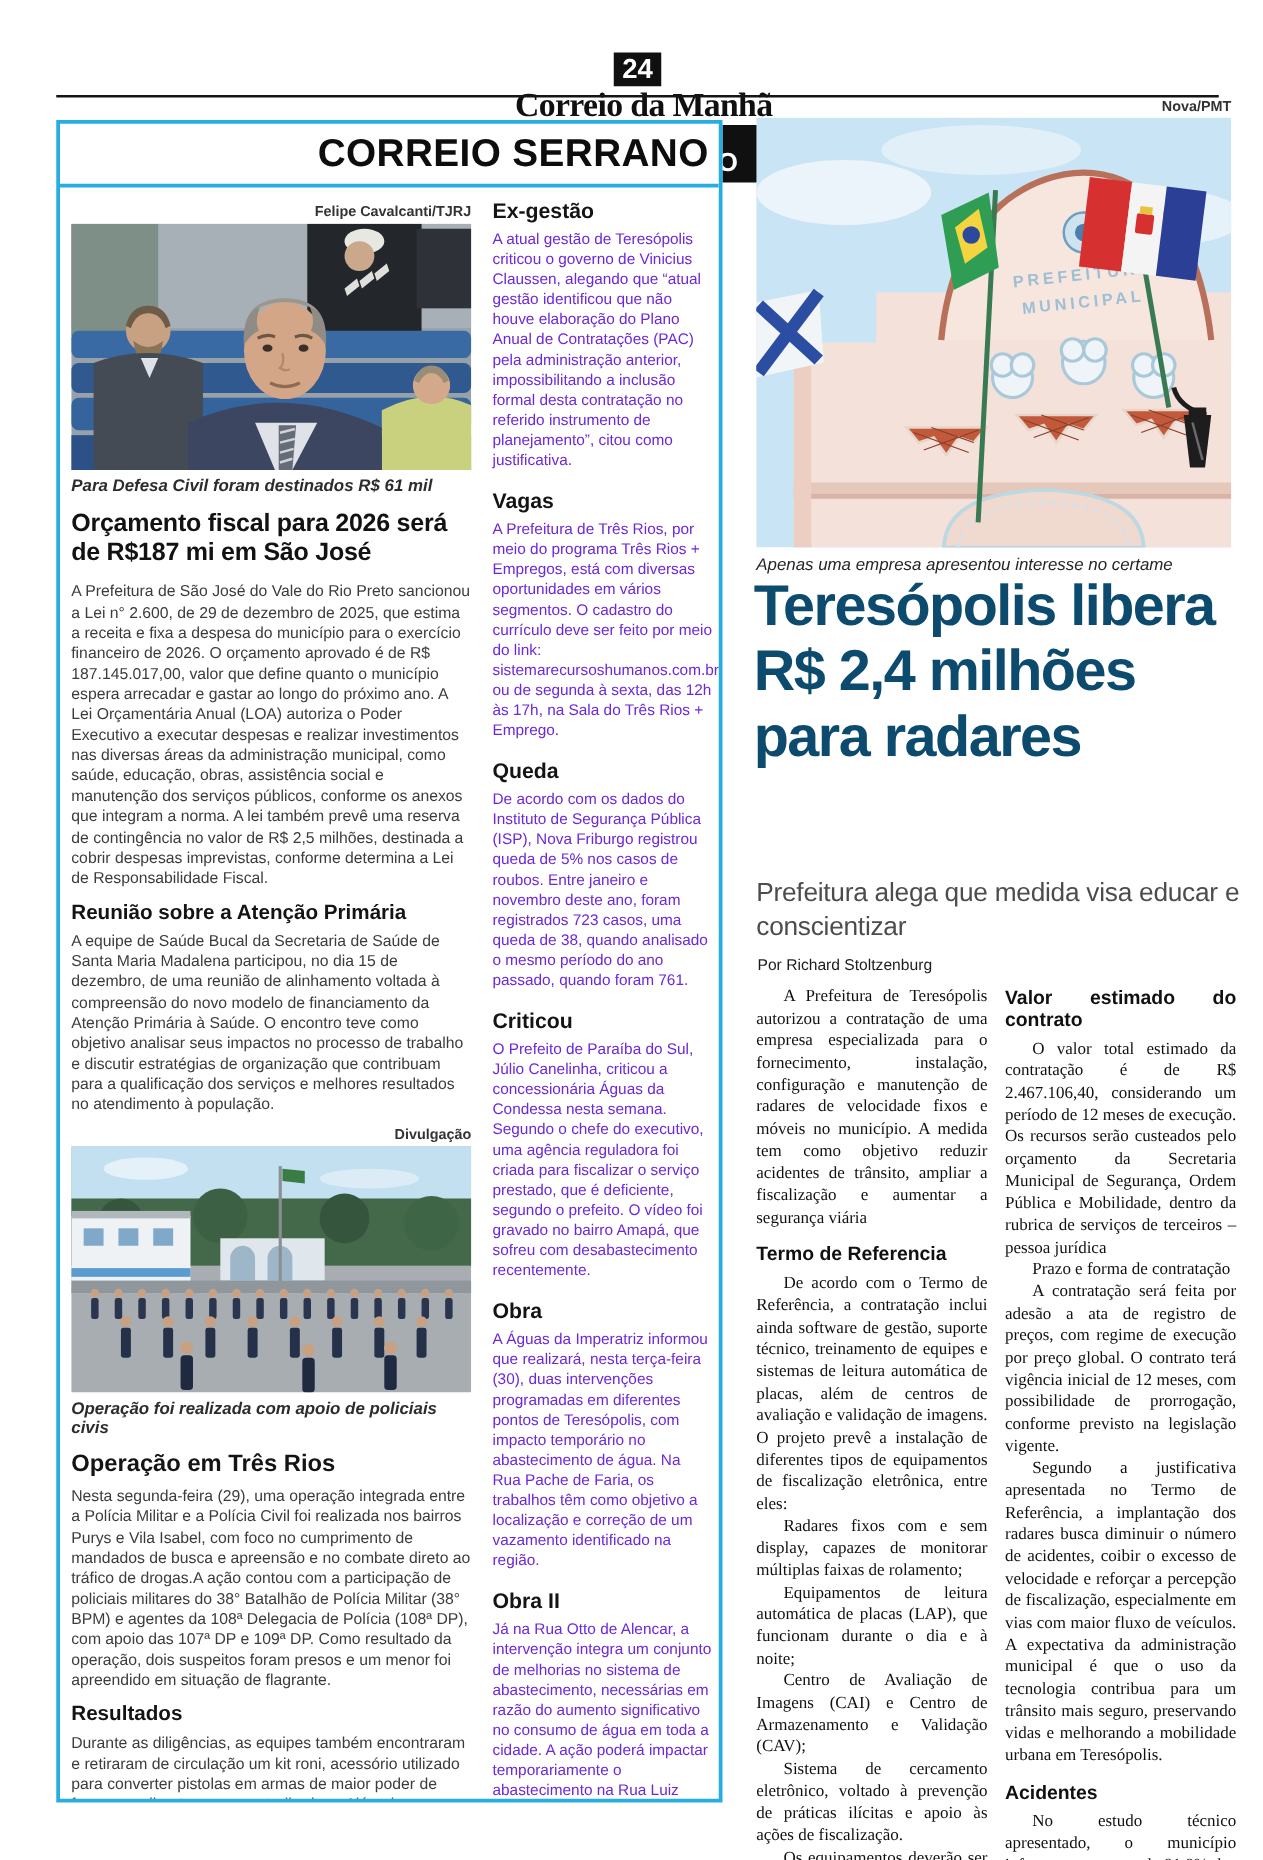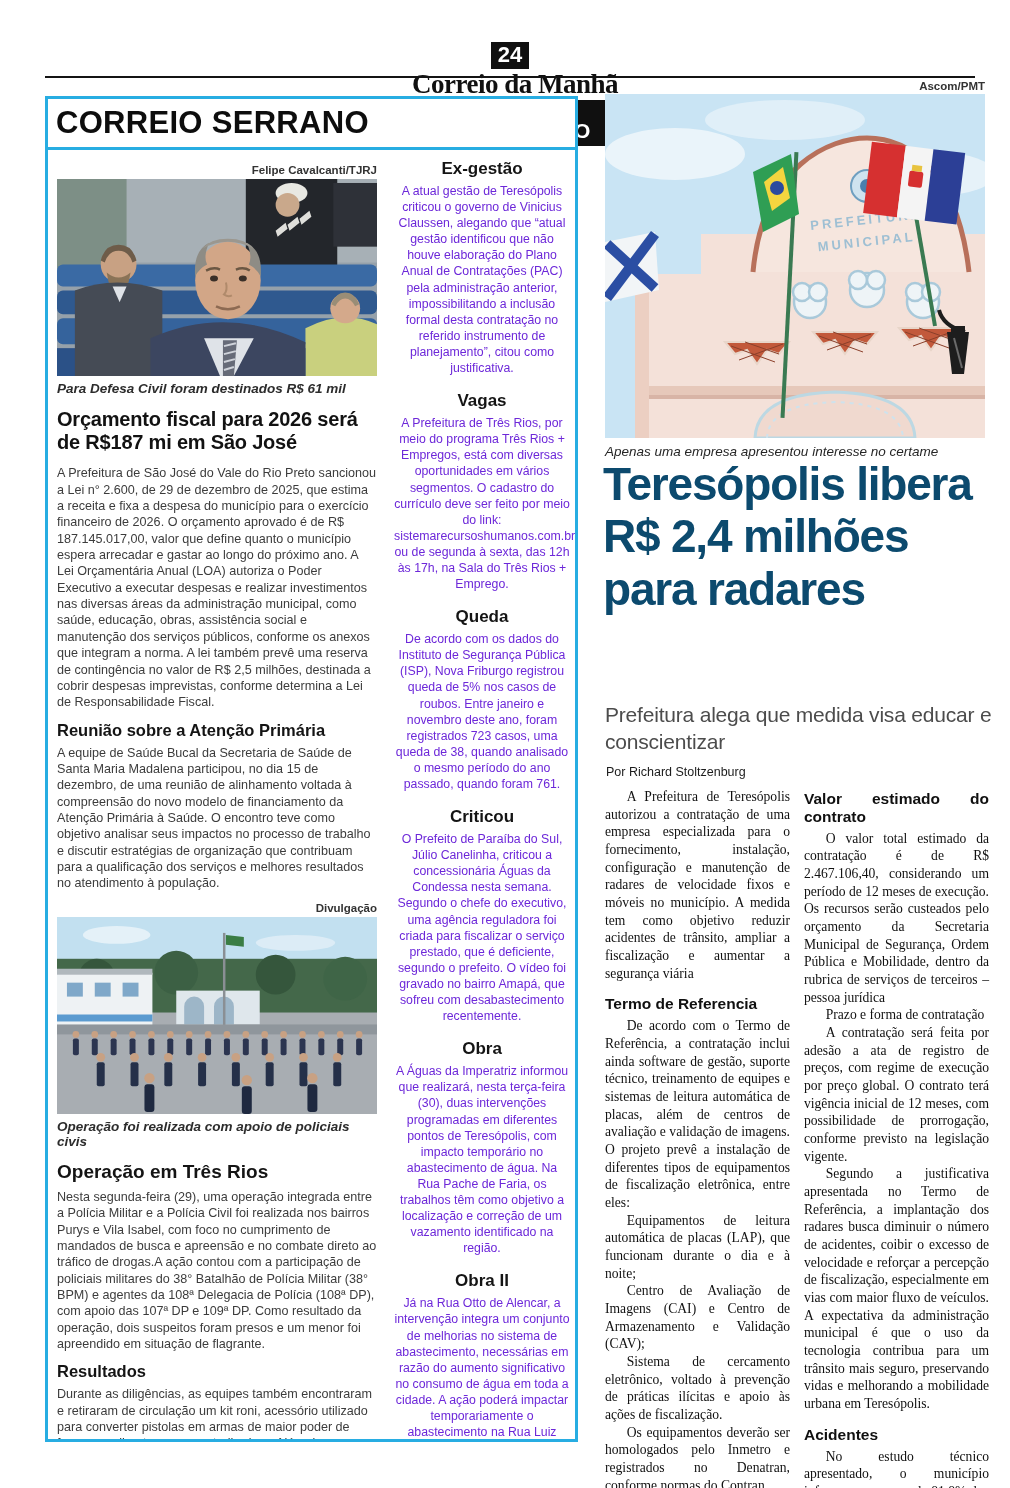--- a/index.html
+++ b/index.html
@@ -17,30 +17,30 @@
   .toprule{position:absolute;left:45px;top:76px;width:930px;height:2px;background:#141414;}
 
   
   .pcredit{font-size:11.5px;font-weight:700;color:#333;text-align:right;margin:5px 0 3px;}
   .pcaption{font-size:13.5px;font-style:italic;font-weight:700;color:#2c2c2c;margin:5px 0 12px;}
   .photo{width:100%;display:block;}
 
   
   .serranobox{position:absolute;left:45px;top:96px;width:533px;height:1346px;
               border:3px solid #28ade2;box-sizing:border-box;background:#fff;overflow:hidden;}
-  .boxtitle{font-size:31px;font-weight:800;letter-spacing:.3px;color:#0d0d0d;margin:8px 8px 0 8px;line-height:1;}
+  .boxtitle{font-size:31px;font-weight:800;letter-spacing:.3px;color:#0d0d0d;margin:8px 8px 0 8px;line-height:1;text-align:right;}
   .boxtitlerule{height:3px;background:#28ade2;margin:9px 0 0 0;}
   .col-left{position:absolute;left:9px;top:60px;width:320px;}
   .col-mid{position:absolute;left:346px;top:60px;width:176px;}
 
   .hl1{font-size:20px;line-height:1.13;color:#121212;margin:6px 0 12px;font-weight:700;letter-spacing:-0.2px;}
   .sbody{font-size:12.6px;line-height:1.3;color:#3c3c3c;margin:0 0 10px;}
   .sub{font-size:16.5px;margin:10px 0 5px;color:#141414;font-weight:700;}
   .sub-lg{font-size:19px;margin:12px 0 6px;color:#141414;font-weight:700;}
-  .brief{margin-bottom:15px;text-align:center;}
+  .brief{margin-bottom:15px;}
   .brief h3{font-size:17px;margin:0 0 4px;color:#141414;font-weight:700;}
   .brief p{font-size:12.3px;line-height:1.31;color:#6d28d9;margin:0;}
 
   
   .credit-ascom{position:absolute;right:25px;top:80px;font-size:11.5px;font-weight:700;color:#333;}
   .photo3wrap{position:absolute;left:605px;top:94px;width:380px;height:344px;}
   .cap3{position:absolute;left:605px;top:444px;width:384px;font-size:13.5px;font-style:italic;color:#262626;}
   .mainhl{position:absolute;left:603px;top:458px;width:400px;font-size:46px;line-height:1.14;
           font-weight:700;letter-spacing:-1.2px;color:#0c4a6e;margin:0;}
   .subtl{position:absolute;left:605px;top:702px;width:398px;font-size:21px;line-height:1.28;
@@ -235,21 +235,21 @@
         <h3>Obra</h3>
         <p>A Águas da Imperatriz informou que realizará, nesta terça-feira (30), duas intervenções programadas em diferentes pontos de Teresópolis, com impacto temporário no abastecimento de água. Na Rua Pache de Faria, os trabalhos têm como objetivo a localização e correção de um vazamento identificado na região.</p>
       </div>
       <div class="brief">
         <h3>Obra II</h3>
         <p>Já na Rua Otto de Alencar, a intervenção integra um conjunto de melhorias no sistema de abastecimento, necessárias em razão do aumento significativo no consumo de água em toda a cidade. A ação poderá impactar temporariamente o abastecimento na Rua Luiz Noguet Junior.</p>
       </div>
     </div>
   </div>
 
-  <div class="credit-ascom">Ascom/PMT</div>
+  <div class="credit-ascom">Nova/PMT</div>
 
   <div class="photo3wrap">
     <svg viewBox="0 0 380 344" width="380" height="344" preserveAspectRatio="none">
       <rect width="380" height="344" fill="#c9e4f4"></rect>
       <ellipse cx="70" cy="60" rx="70" ry="26" fill="#eaf4fa"></ellipse>
       <ellipse cx="180" cy="26" rx="80" ry="20" fill="#e0eff8"></ellipse>
       <ellipse cx="330" cy="80" rx="60" ry="22" fill="#e6f2f9"></ellipse>
       <rect x="30" y="180" width="350" height="164" fill="#f4e1d9"></rect>
       <rect x="96" y="140" width="284" height="60" fill="#f4e1d9"></rect>
       <path d="M148,178 C158,70 226,44 262,44 C300,44 352,72 364,178 Z" fill="#f6e6de"></path>
@@ -313,20 +313,21 @@
 
   <h1 class="mainhl">Teresópolis libera R$ 2,4 milhões para radares</h1>
   <div class="subtl">Prefeitura alega que medida visa educar e conscientizar</div>
   <div class="byline">Por Richard Stoltzenburg</div>
 
   <div class="artcols">
     <div class="acol">
       <p>A Prefeitura de Teresópolis autorizou a contratação de uma empresa especializada para o fornecimento, instalação, configuração e manutenção de radares de velocidade fixos e móveis no município. A medida tem como objetivo reduzir acidentes de trânsito, ampliar a fiscalização e aumentar a segurança viária</p>
       <h4>Termo de Referencia</h4>
       <p>De acordo com o Termo de Referência, a contratação inclui ainda software de gestão, suporte técnico, treinamento de equipes e sistemas de leitura automática de placas, além de centros de avaliação e validação de imagens. O projeto prevê a instalação de diferentes tipos de equipamentos de fiscalização eletrônica, entre eles:</p>
+      <p>Radares fixos com e sem display, capazes de monitorar múltiplas faixas de rolamento;</p>
       <p>Equipamentos de leitura automática de placas (LAP), que funcionam durante o dia e à noite;</p>
       <p>Centro de Avaliação de Imagens (CAI) e Centro de Armazenamento e Validação (CAV);</p>
       <p>Sistema de cercamento eletrônico, voltado à prevenção de práticas ilícitas e apoio às ações de fiscalização.</p>
       <p>Os equipamentos deverão ser homologados pelo Inmetro e registrados no Denatran, conforme normas do Contran.</p>
     </div>
     <div class="acol">
       <h4 class="first">Valor estimado do contrato</h4>
       <p>O valor total estimado da contratação é de R$ 2.467.106,40, considerando um período de 12 meses de execução. Os recursos serão custeados pelo orçamento da Secretaria Municipal de Segurança, Ordem Pública e Mobilidade, dentro da rubrica de serviços de terceiros – pessoa jurídica</p>
       <p>Prazo e forma de contratação</p>
       <p>A contratação será feita por adesão a ata de registro de preços, com regime de execução por preço global. O contrato terá vigência inicial de 12 meses, com possibilidade de prorrogação, conforme previsto na legislação vigente.</p>

